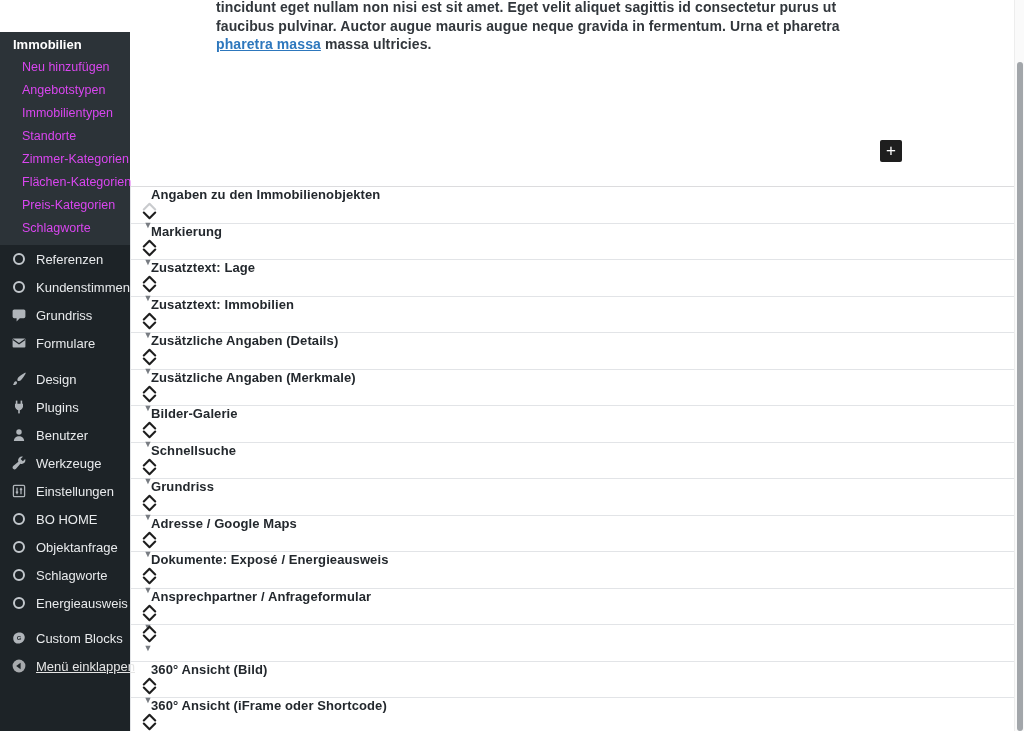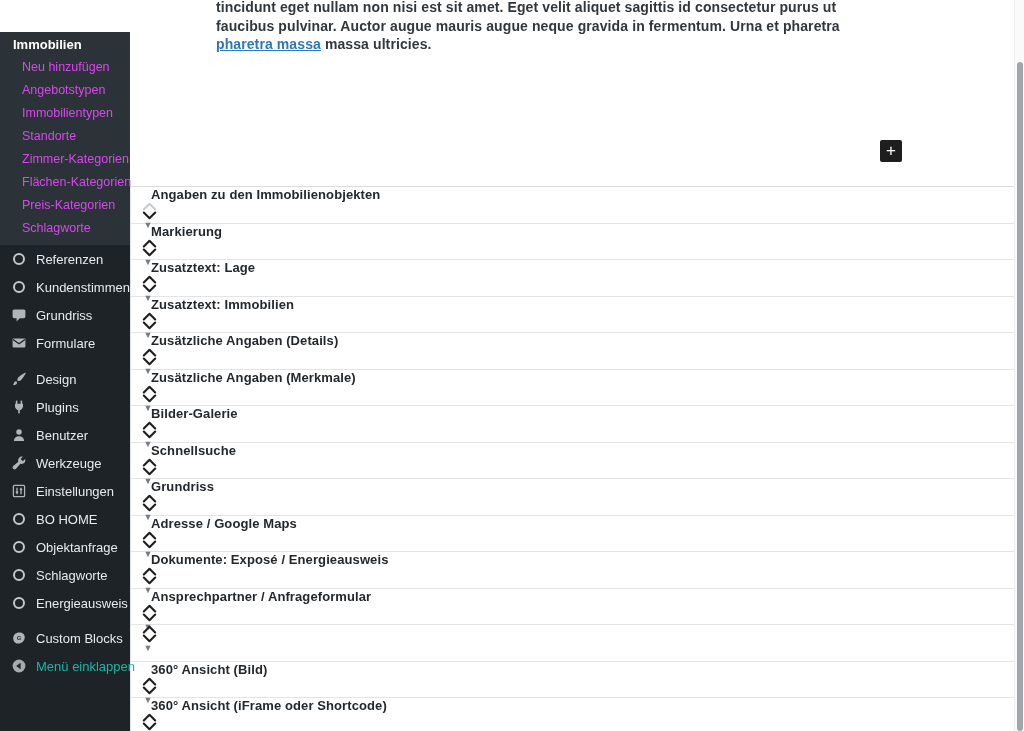--- a/index.html
+++ b/index.html
@@ -27,21 +27,21 @@
   .menu-group{margin:0;}
   .menu-group.g2{margin-top:8px;}
   .menu-group.g3{margin-top:7px;}
   .menu-item{
     height:28px;display:flex;align-items:center;gap:9px;
     padding-left:10px;font-size:13px;color:#e8eaec;cursor:pointer;white-space:nowrap;
   }
   .mi-icon{width:17px;height:17px;flex:0 0 17px;display:flex;align-items:center;justify-content:center;}
   .mi-icon svg{width:16px;height:16px;display:block;}
   .ring{width:12px;height:12px;border:2.4px solid #c3c8cd;border-radius:50%;box-sizing:border-box;}
-  .menu-item.collapse-item{color:#14b8a6;}
+  .menu-item.collapse-item{color:#e5e5e5;text-decoration:underline;}
 
   
   .content{
     position:absolute;left:116px;top:0;width:884px;height:186px;background:#fff;
   }
   .paragraph{
     position:absolute;left:100px;top:-2px;width:660px;
     font-size:14px;font-weight:bold;color:#32373c;line-height:18.5px;letter-spacing:0.1px;
   }
   .plink{color:#2d77bd;text-decoration:underline;cursor:pointer;}

